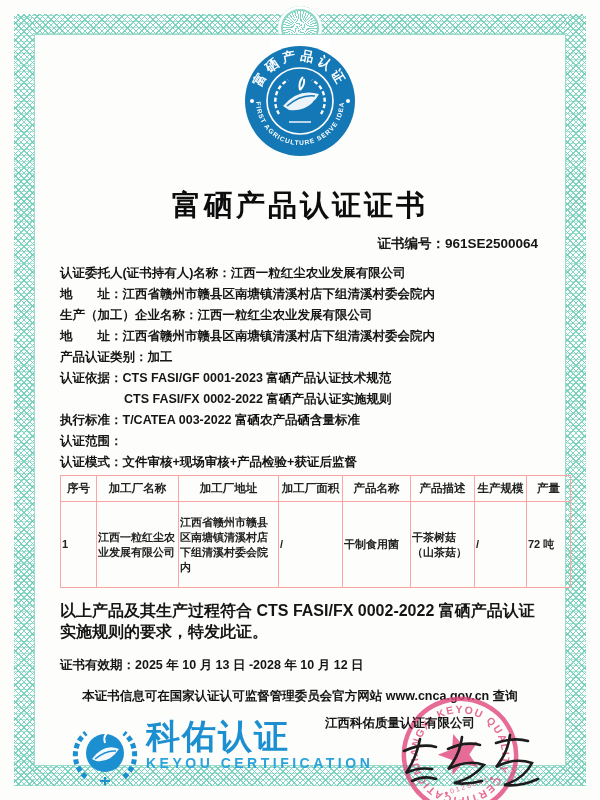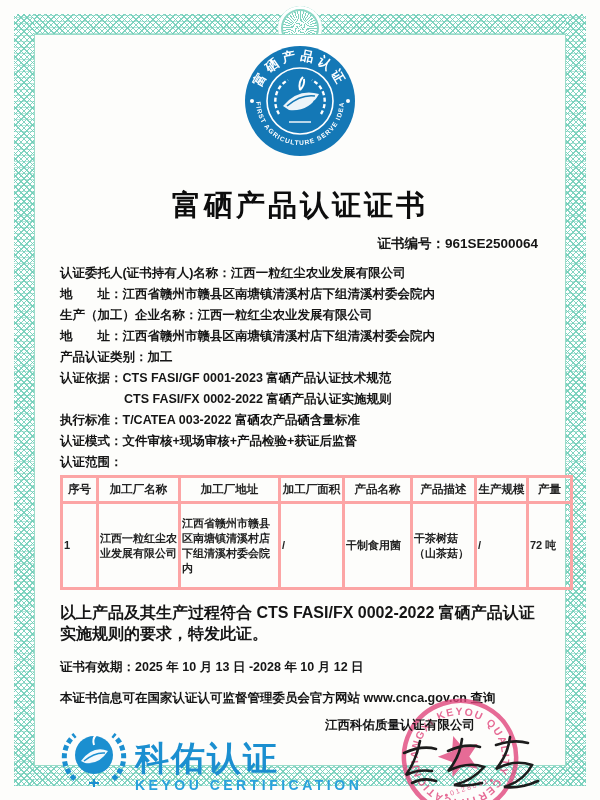--- a/index.html
+++ b/index.html
@@ -29,32 +29,32 @@
   .badge-wrap { text-align:center; margin-top:8px; }
   .title { text-align:center; font-size:29px; font-weight:bold; letter-spacing:3px; margin-top:24px; color:#0d0d0d; }
   .certno { text-align:right; font-size:13.5px; font-weight:bold; margin-top:9px; padding-right:2px; }
 
   .info { margin-top:10px; font-size:12.5px; font-weight:bold; line-height:21px; }
   .info .line { white-space:nowrap; }
   .info .indent { padding-left:64px; }
   .info .label { letter-spacing:0; }
 
   table.scope { border-collapse:collapse; width:100%; margin-top:2px; table-layout:fixed; }
-  table.scope th, table.scope td { border:3px solid #fca5a5; font-size:11px; vertical-align:middle; padding:2px 1px; font-weight:bold; color:#222; }
+  table.scope th, table.scope td { border:1px solid #fca5a5; font-size:11px; vertical-align:middle; padding:2px 1px; font-weight:bold; color:#222; }
   table.scope th { height:26px; font-size:11.5px; }
   table.scope td { height:86px; line-height:15px; }
 
   .statement { font-size:16px; font-weight:bold; margin-top:13px; }
   .dates { font-size:12.5px; font-weight:bold; margin-top:8px; display:flex; }
   .dates .col2 { margin-left:62px; }
   .validity { font-size:12.5px; font-weight:bold; margin-top:6px; }
-  .querynote { font-size:12.5px; font-weight:bold; margin-top:14px; }
+  .querynote { font-size:12.5px; font-weight:bold; text-align:center; margin-top:14px; }
 
   .footer { position:relative; margin-top:10px; height:92px; }
-  .keyou-logo { position:absolute; left:1px; top:4px; display:flex; align-items:flex-end; }
+  .keyou-logo { position:absolute; left:12px; top:4px; display:flex; align-items:flex-start; }
   .keyou-text { margin-left:8px; }
   .keyou-cn { font-size:34px; font-weight:bold; color:#1b8fd0; letter-spacing:2px; line-height:34px; }
   .keyou-en { font-size:14px; font-weight:bold; color:#2aa2dc; letter-spacing:3.5px; margin-top:2px; }
 
   .issuer { position:absolute; right:0; top:0; width:215px; text-align:left; }
   .issuer-name { font-size:12.5px; font-weight:bold; position:relative; z-index:3; }
   .manager { font-size:12.5px; font-weight:bold; margin-top:24px; position:relative; z-index:3; }
   .seal { position:absolute; right:18px; top:-22px; z-index:2; opacity:.9; }
   .signature { position:absolute; right:-6px; top:14px; z-index:4; }
 
@@ -108,22 +108,22 @@
 
   <div class="info">
     <div class="line"><span class="label">认证委托人(证书持有人)名称：</span><span>江西一粒红尘农业发展有限公司</span></div>
     <div class="line"><span class="label">地　　址：</span><span>江西省赣州市赣县区南塘镇清溪村店下组清溪村委会院内</span></div>
     <div class="line"><span class="label">生产（加工）企业名称：</span><span>江西一粒红尘农业发展有限公司</span></div>
     <div class="line"><span class="label">地　　址：</span><span>江西省赣州市赣县区南塘镇清溪村店下组清溪村委会院内</span></div>
     <div class="line"><span class="label">产品认证类别：</span><span>加工</span></div>
     <div class="line"><span class="label">认证依据：</span><span>CTS FASI/GF 0001-2023 富硒产品认证技术规范</span></div>
     <div class="line indent"><span>CTS FASI/FX 0002-2022 富硒产品认证实施规则</span></div>
     <div class="line"><span class="label">执行标准：</span><span>T/CATEA 003-2022 富硒农产品硒含量标准</span></div>
+    <div class="line"><span class="label">认证范围：</span></div>
     <div class="line"><span class="label">认证模式：</span><span>文件审核+现场审核+产品检验+获证后监督</span></div>
-    <div class="line"><span class="label">认证范围：</span></div>
   </div>
 
   <table class="scope">
     <colgroup>
       <col style="width:36px">
         <col style="width:82px">
         <col style="width:100px">
         <col style="width:64px">
       <col style="width:68px">
         <col style="width:64px">

